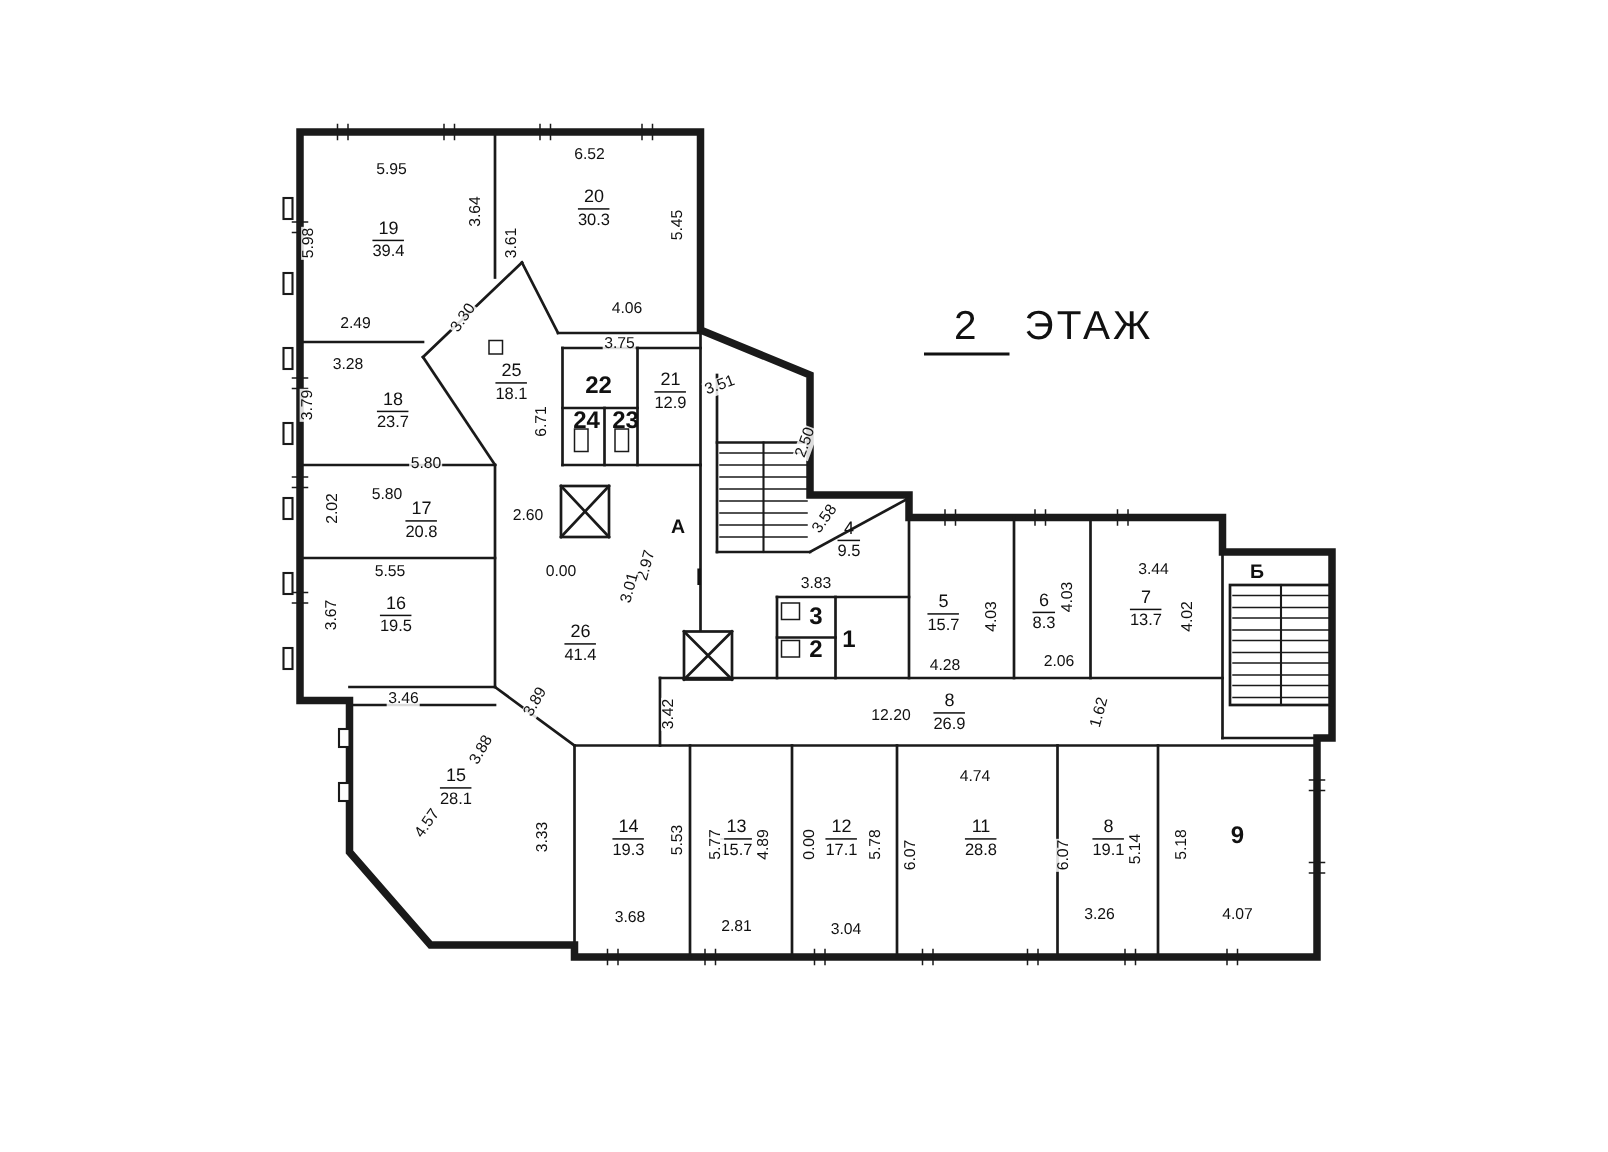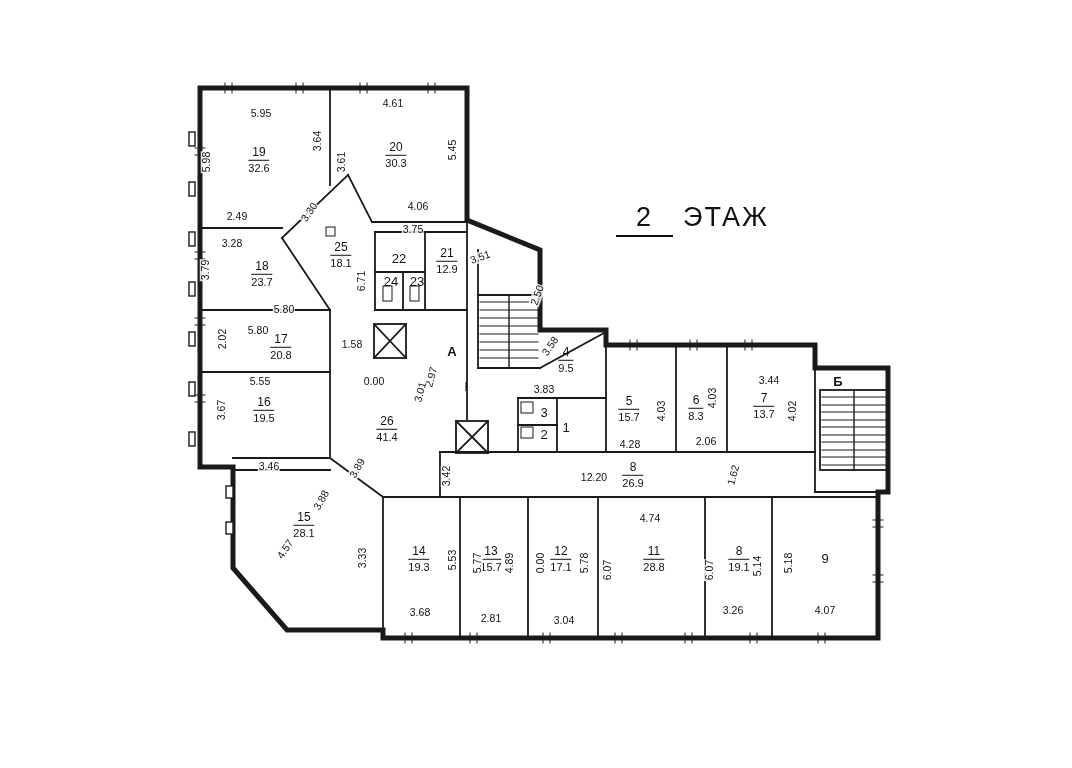--- a/index.html
+++ b/index.html
@@ -14,21 +14,21 @@
   }
   .title .num{border-bottom:2px solid #111;padding:0 20px 2px;}
   .title .word{margin-left:10px;}
   .room-label{
     position:absolute;transform:translate(-50%,-50%);text-align:center;
     line-height:1.15;white-space:nowrap;
   }
   .room-label .rn{font-size:12px;border-bottom:1px solid #111;padding:0 3px;}
   .room-label .ra{font-size:11px;padding-top:1px;}
   .plain-label{
-    position:absolute;transform:translate(-50%,-50%);font-size:13px;white-space:nowrap;
+    position:absolute;transform:translate(-50%,-50%);font-size:16px;white-space:nowrap;font-weight:bold;
   }
   .plain-label.bold{font-size:13px;font-weight:bold;}
   .dim{
     position:absolute;font-size:10.5px;line-height:1;white-space:nowrap;
     background:rgba(255,255,255,.85);padding:0 1px;
   }
 </style>
 </head>
 <body>
 
@@ -135,23 +135,23 @@
   </svg>
 
   <div class="title">
     <span class="num">2</span>
     <span class="word">ЭТАЖ</span>
   </div>
 
   <div id="label-layer">
       <div class="room-label" style="left: 259px; top: 160px;">
         <div class="rn">19</div>
-        <div class="ra">32.6</div>
-      </div>
-      <div class="room-label" style="left: 396px; top: 155px;">
+        <div class="ra">39.4</div>
+      </div>
+      <div class="room-label" style="left: 396px; top: 139px;">
         <div class="rn">20</div>
         <div class="ra">30.3</div>
       </div>
       <div class="room-label" style="left: 262px; top: 274px;">
         <div class="rn">18</div>
         <div class="ra">23.7</div>
       </div>
       <div class="room-label" style="left: 341px; top: 255px;">
         <div class="rn">25</div>
         <div class="ra">18.1</div>
@@ -220,38 +220,38 @@
       <div class="plain-label" style="left: 391px; top: 281px;">24</div>
       <div class="plain-label" style="left: 417px; top: 281px;">23</div>
       <div class="plain-label" style="left: 544px; top: 412px;">3</div>
       <div class="plain-label" style="left: 544px; top: 434px;">2</div>
       <div class="plain-label" style="left: 566px; top: 427px;">1</div>
       <div class="plain-label" style="left: 825px; top: 558px;">9</div>
       <div class="plain-label bold" style="left: 452px; top: 351px;">А</div>
       <div class="plain-label bold" style="left: 838px; top: 381px;">Б</div>
       <div class="plain-label" style="left: 466px; top: 386px;">I</div>
       <div class="dim" style="left: 261px; top: 113px; transform: translate(-50%, -50%) rotate(0deg);">5.95</div>
-      <div class="dim" style="left: 393px; top: 103px; transform: translate(-50%, -50%) rotate(0deg);">4.61</div>
+      <div class="dim" style="left: 393px; top: 103px; transform: translate(-50%, -50%) rotate(0deg);">6.52</div>
       <div class="dim" style="left: 206px; top: 162px; transform: translate(-50%, -50%) rotate(-90deg);">5.98</div>
       <div class="dim" style="left: 317px; top: 141px; transform: translate(-50%, -50%) rotate(-90deg);">3.64</div>
       <div class="dim" style="left: 341px; top: 162px; transform: translate(-50%, -50%) rotate(-90deg);">3.61</div>
       <div class="dim" style="left: 452px; top: 150px; transform: translate(-50%, -50%) rotate(-90deg);">5.45</div>
       <div class="dim" style="left: 237px; top: 216px; transform: translate(-50%, -50%) rotate(0deg);">2.49</div>
       <div class="dim" style="left: 309px; top: 212px; transform: translate(-50%, -50%) rotate(-55deg);">3.30</div>
       <div class="dim" style="left: 418px; top: 206px; transform: translate(-50%, -50%) rotate(0deg);">4.06</div>
       <div class="dim" style="left: 413px; top: 229px; transform: translate(-50%, -50%) rotate(0deg);">3.75</div>
       <div class="dim" style="left: 232px; top: 243px; transform: translate(-50%, -50%) rotate(0deg);">3.28</div>
       <div class="dim" style="left: 205px; top: 270px; transform: translate(-50%, -50%) rotate(-90deg);">3.79</div>
       <div class="dim" style="left: 361px; top: 281px; transform: translate(-50%, -50%) rotate(-90deg);">6.71</div>
       <div class="dim" style="left: 480px; top: 257px; transform: translate(-50%, -50%) rotate(-20deg);">3.51</div>
       <div class="dim" style="left: 537px; top: 295px; transform: translate(-50%, -50%) rotate(-70deg);">2.50</div>
       <div class="dim" style="left: 284px; top: 309px; transform: translate(-50%, -50%) rotate(0deg);">5.80</div>
       <div class="dim" style="left: 258px; top: 330px; transform: translate(-50%, -50%) rotate(0deg);">5.80</div>
       <div class="dim" style="left: 222px; top: 339px; transform: translate(-50%, -50%) rotate(-90deg);">2.02</div>
-      <div class="dim" style="left: 352px; top: 344px; transform: translate(-50%, -50%) rotate(0deg);">1.58</div>
+      <div class="dim" style="left: 352px; top: 344px; transform: translate(-50%, -50%) rotate(0deg);">2.60</div>
       <div class="dim" style="left: 550px; top: 346px; transform: translate(-50%, -50%) rotate(-55deg);">3.58</div>
       <div class="dim" style="left: 374px; top: 381px; transform: translate(-50%, -50%) rotate(0deg);">0.00</div>
       <div class="dim" style="left: 431px; top: 377px; transform: translate(-50%, -50%) rotate(-75deg);">2.97</div>
       <div class="dim" style="left: 420px; top: 392px; transform: translate(-50%, -50%) rotate(-75deg);">3.01</div>
       <div class="dim" style="left: 544px; top: 389px; transform: translate(-50%, -50%) rotate(0deg);">3.83</div>
       <div class="dim" style="left: 260px; top: 381px; transform: translate(-50%, -50%) rotate(0deg);">5.55</div>
       <div class="dim" style="left: 221px; top: 410px; transform: translate(-50%, -50%) rotate(-90deg);">3.67</div>
       <div class="dim" style="left: 769px; top: 380px; transform: translate(-50%, -50%) rotate(0deg);">3.44</div>
       <div class="dim" style="left: 661px; top: 411px; transform: translate(-50%, -50%) rotate(-90deg);">4.03</div>
       <div class="dim" style="left: 712px; top: 398px; transform: translate(-50%, -50%) rotate(-90deg);">4.03</div>

